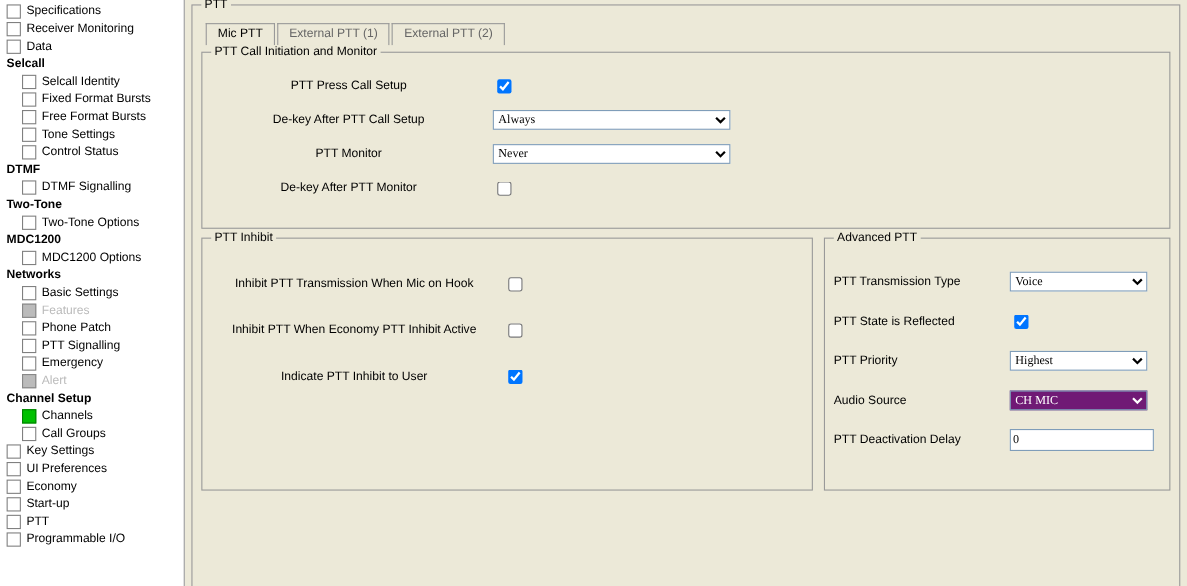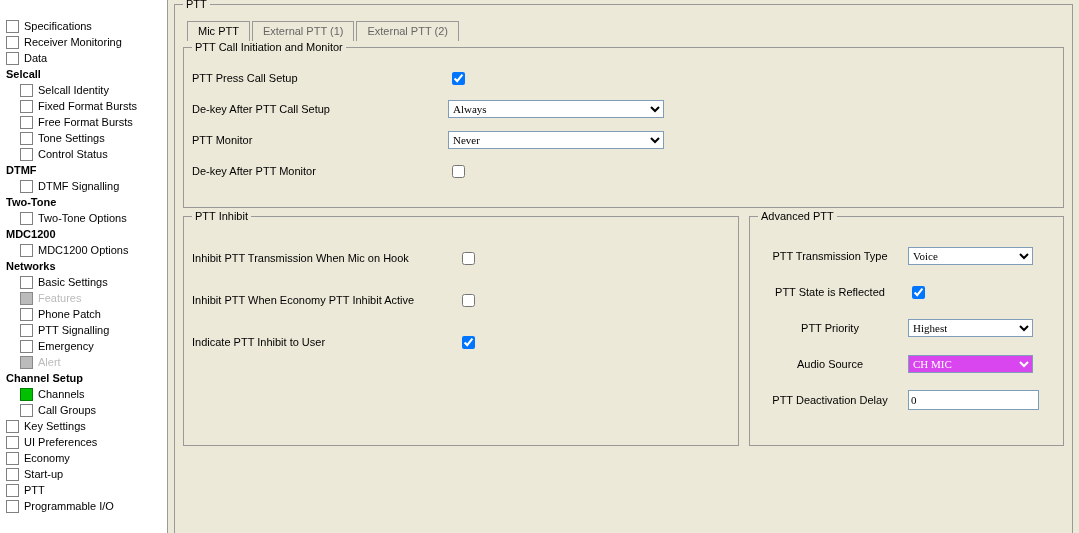--- a/index.html
+++ b/index.html
@@ -1,47 +1,47 @@
 <!DOCTYPE html>
 <html><head>
 <meta charset="utf-8">
 <style>
   html,body{margin:0;padding:0;width:1079px;height:533px;background:#ECE9D8;font-family:Tahoma,Arial,sans-serif;font-size:11px;color:#000;overflow:hidden}
   .app{display:flex;height:100%}
-  .sidebar{width:167px;background:#fff;border-right:1px solid #999;overflow:hidden;padding-top:18px}
+  .sidebar{width:167px;background:#fff;border-right:1px solid #999;overflow:hidden;padding-top:2px}
   .tree-item{display:flex;align-items:center;height:16px;padding-left:6px;white-space:nowrap;cursor:default}
   .indent{padding-left:20px}
   .tree-box{width:11px;height:11px;border:1px solid #808080;margin-right:5px;flex:0 0 auto;background:#fff}
   .tree-box.green{background:#00C000;border-color:#008000}
   .tree-box.grey{background:#bbb;border-color:#888}
   .tree-label{}
   .bold{font-weight:bold}
   .faded{color:#bbb}
   .main{flex:1;padding:4px 6px;overflow:hidden}
   .groupbox{border:1px solid #999;position:relative;padding:10px 8px 8px 8px;margin-bottom:8px}
   .groupbox>.legend{position:absolute;top:-7px;left:8px;background:#ECE9D8;padding:0 3px}
   .outer-group{height:524px}
   .tabs{margin:6px 0 0 4px}
   .tabrow{display:flex;align-items:flex-end}
   .tab{border:1px solid #999;border-bottom:none;padding:3px 10px 4px;margin-right:2px;cursor:default;background:#ECE9D8}
   .tab.inactive{color:#666}
   .form-area{padding-top:6px}
   .row{display:flex;align-items:center;height:22px;margin:9px 0}
-  .row .lbl{text-align:left;padding-right:6px}
+  .row .lbl{text-align:center;padding-right:6px}
   .cb{width:13px;height:13px}
   select,input[type=text]{height:18px;font:11px Tahoma;border:1px solid #7F9DB9;background:#fff}
   .sel-180{width:216px}
   .sel-125{width:125px}
   .txt-125{width:125px;padding:0 2px}
-  .hl-select{background:#d946ef;color:#fff}
+  .hl-select{background:#701a75;color:#fff}
   .body-cols{display:flex;gap:10px;margin-top:8px}
   .col-left{flex:0 0 556px}
   .col-right{flex:1}
   .adv-row{display:flex;align-items:center;height:22px;margin:14px 0}
-  .adv-lbl{width:144px;text-align:center;padding-right:6px}
+  .adv-lbl{width:144px;text-align:left;padding-right:16px}
 </style>
 </head>
 <body>
 
 <div class="app">
   <div class="sidebar" id="sidebar">
       <div class="tree-item">
         <span class="tree-box"></span>
         <span class="tree-label">Specifications</span>
       </div>

